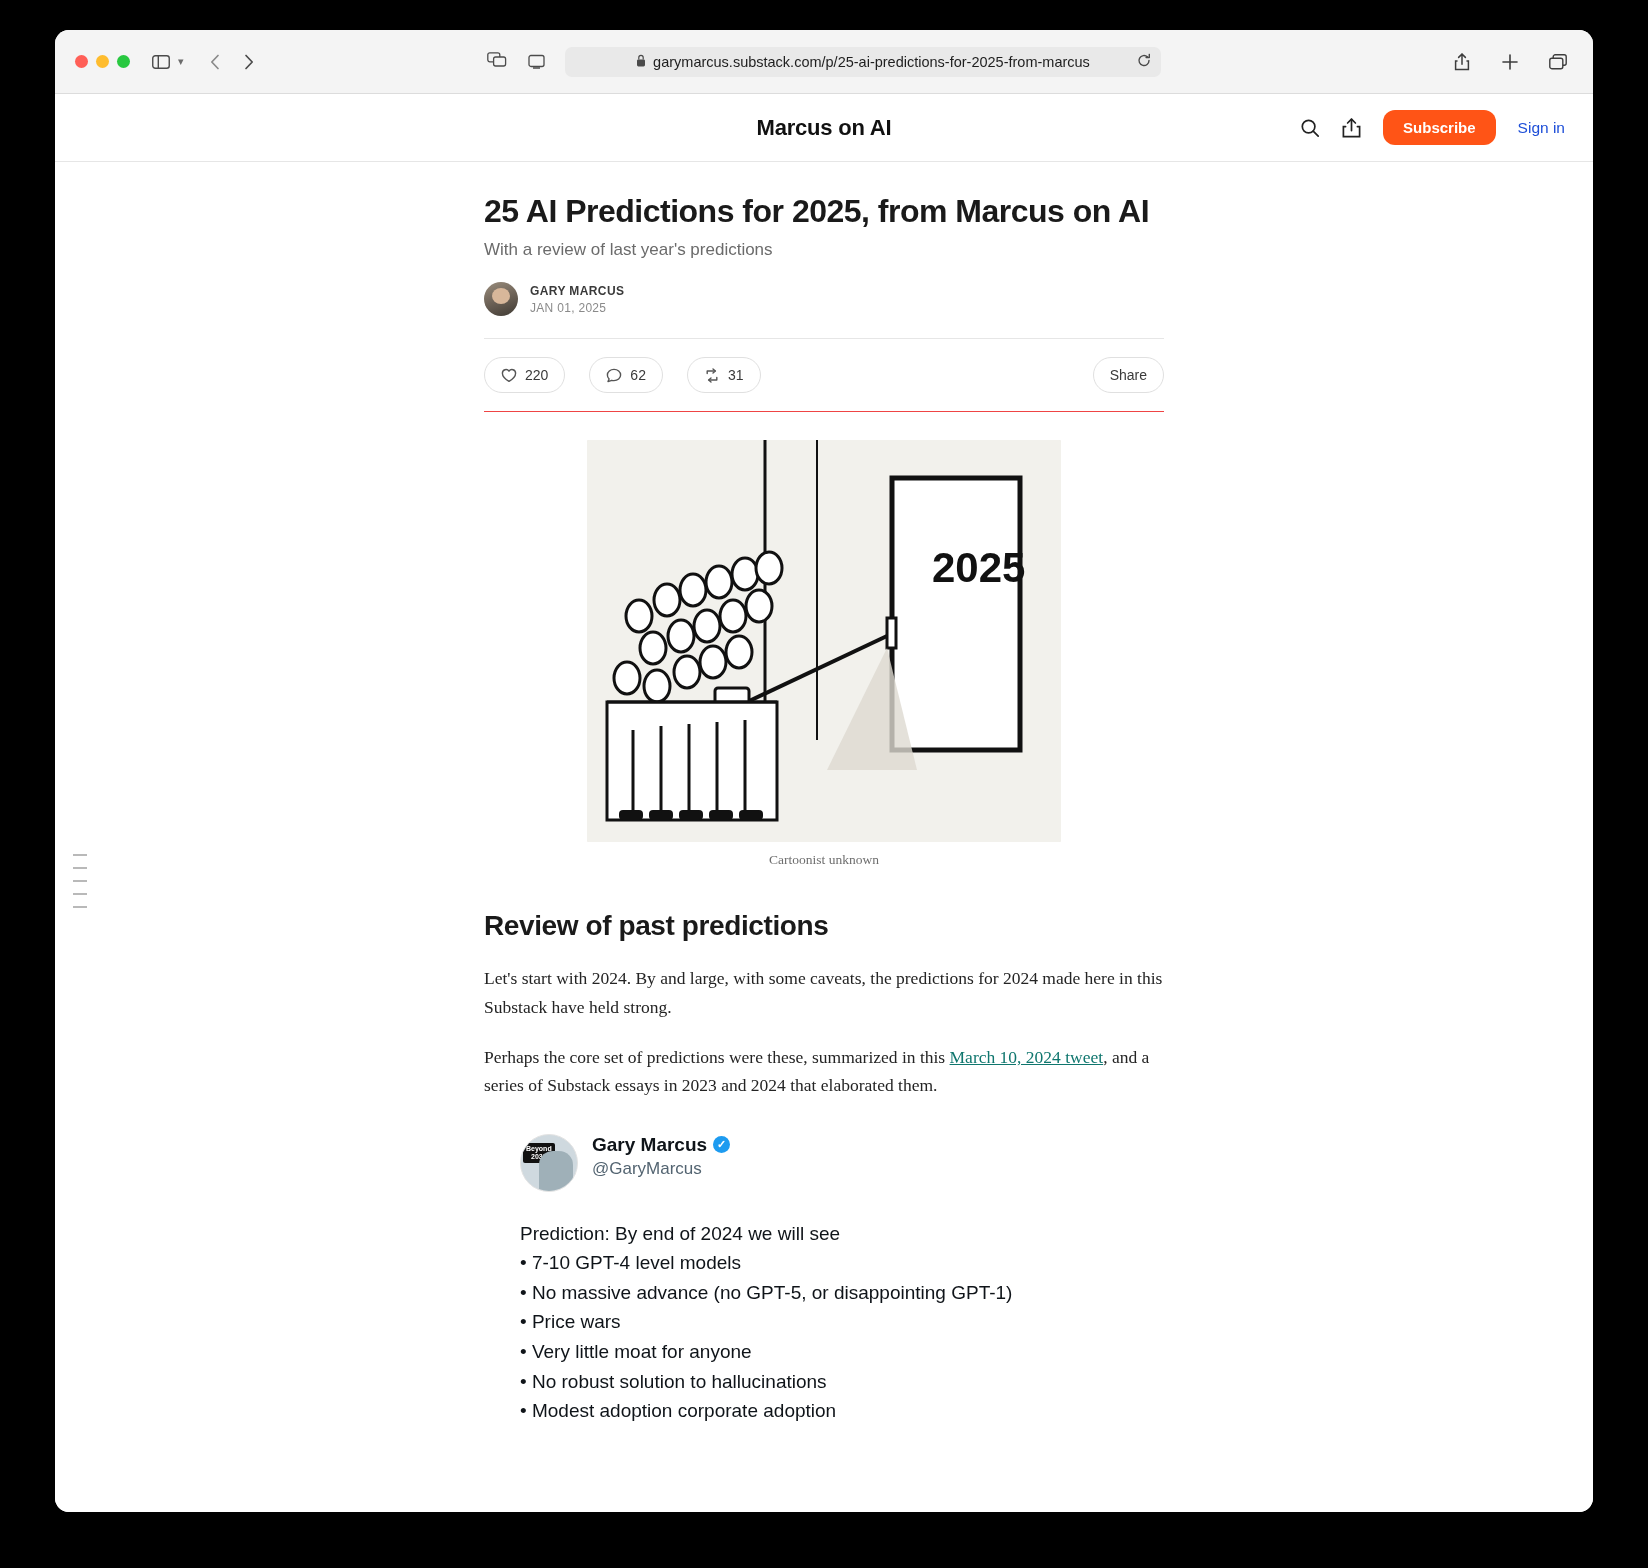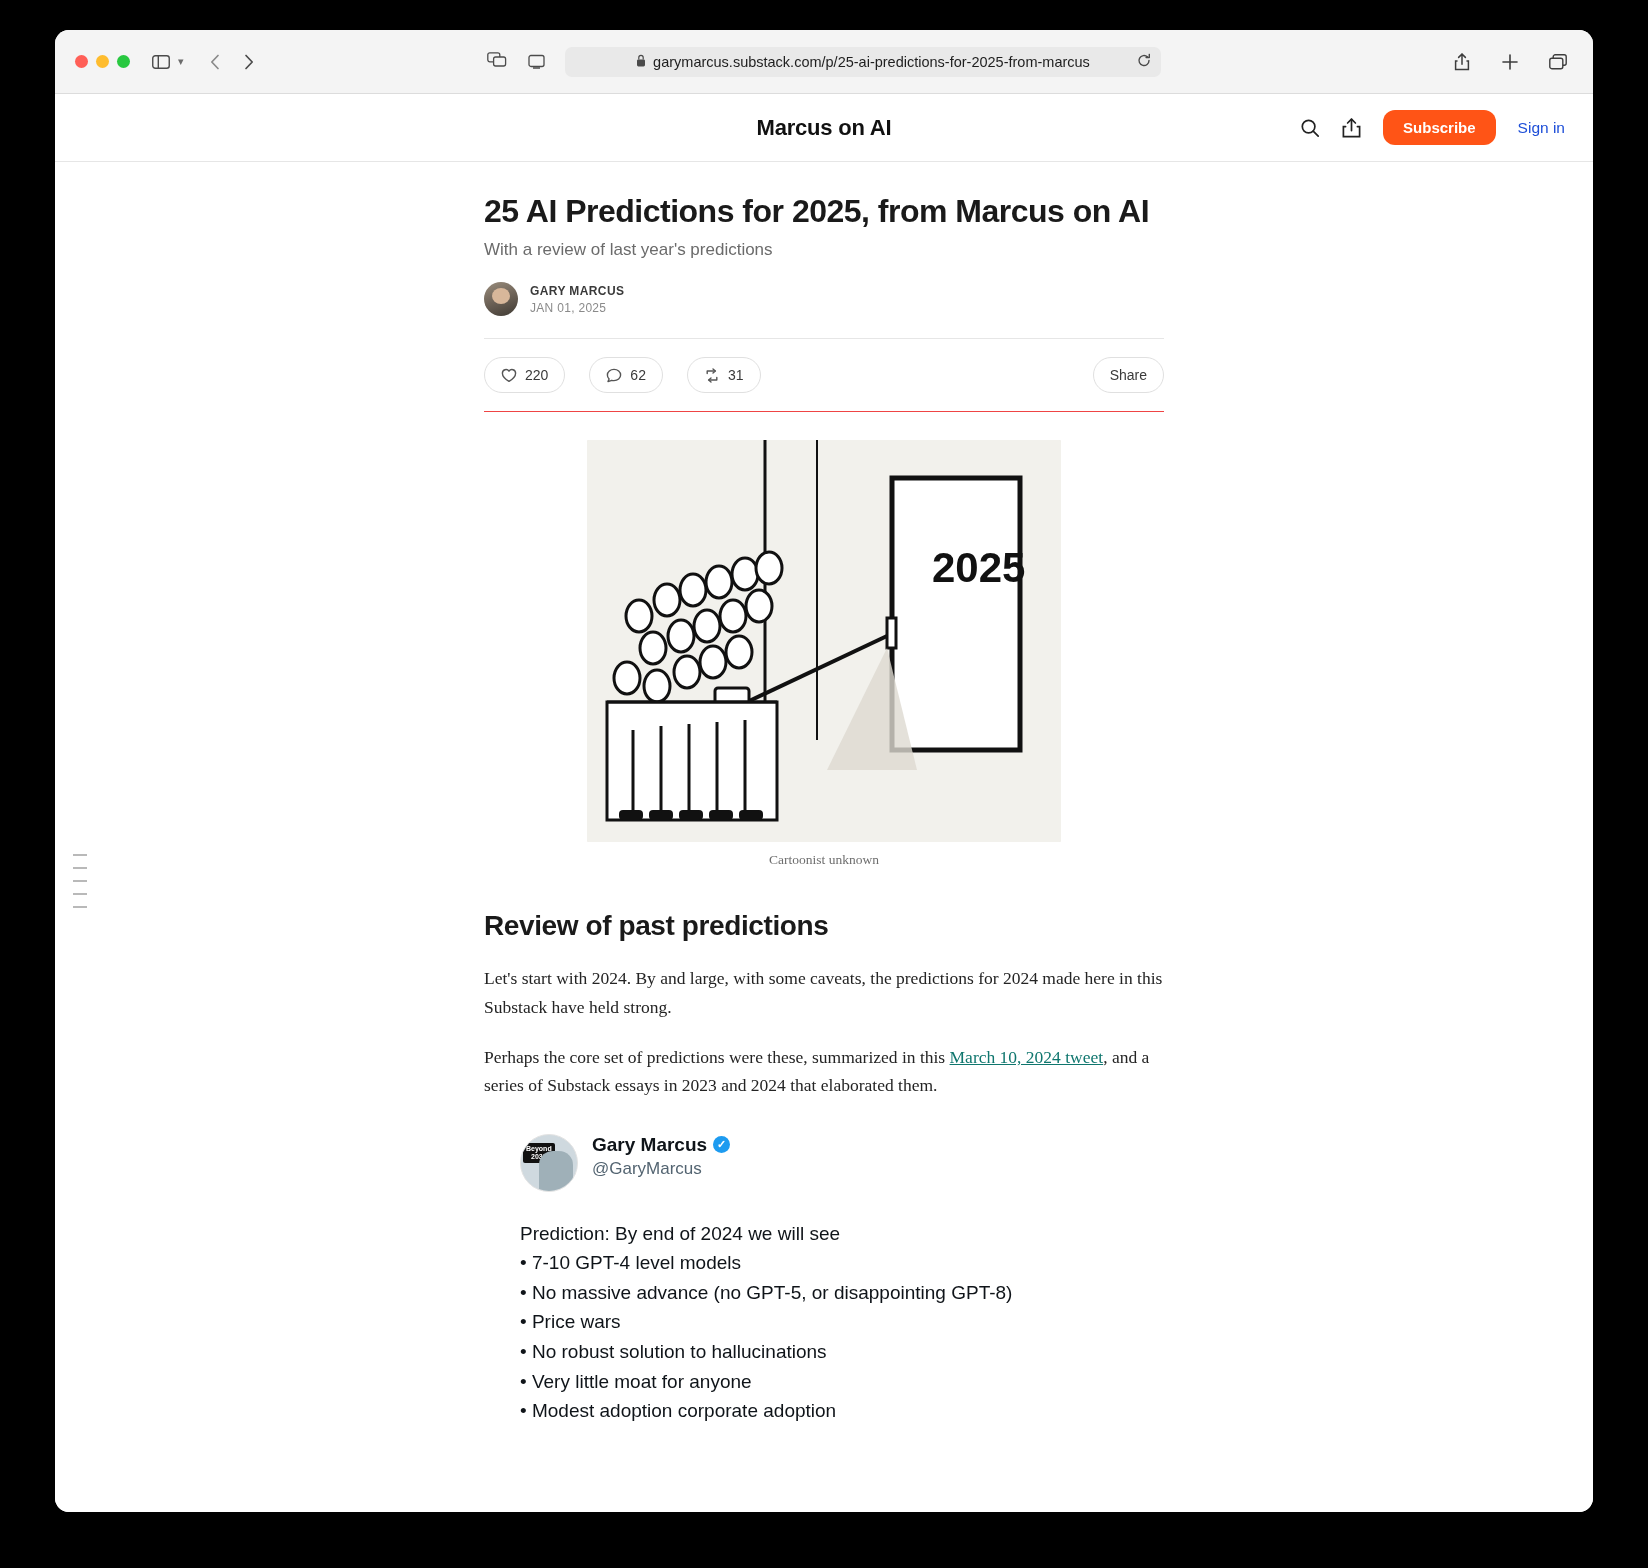--- a/index.html
+++ b/index.html
@@ -533,23 +533,23 @@
             <div class="tweet-name">
               <span>Gary Marcus</span>
               <span class="verified">✓</span>
             </div>
             <div class="tweet-handle">@GaryMarcus</div>
           </div>
         </div>
         <div class="tweet-body">
           <div>Prediction: By end of 2024 we will see</div>
           <div>• 7-10 GPT-4 level models</div>
-          <div>• No massive advance (no GPT-5, or disappointing GPT-8)</div>
+          <div>• No massive advance (no GPT-5, or disappointing GPT-1)</div>
           <div>• Price wars</div>
+          <div>• Very little moat for anyone</div>
           <div>• No robust solution to hallucinations</div>
-          <div>• Very little moat for anyone</div>
           <div>• Modest adoption corporate adoption</div>
         </div>
       </div>
 
     </div>
   </div>
 </div>
 
 </body></html>

